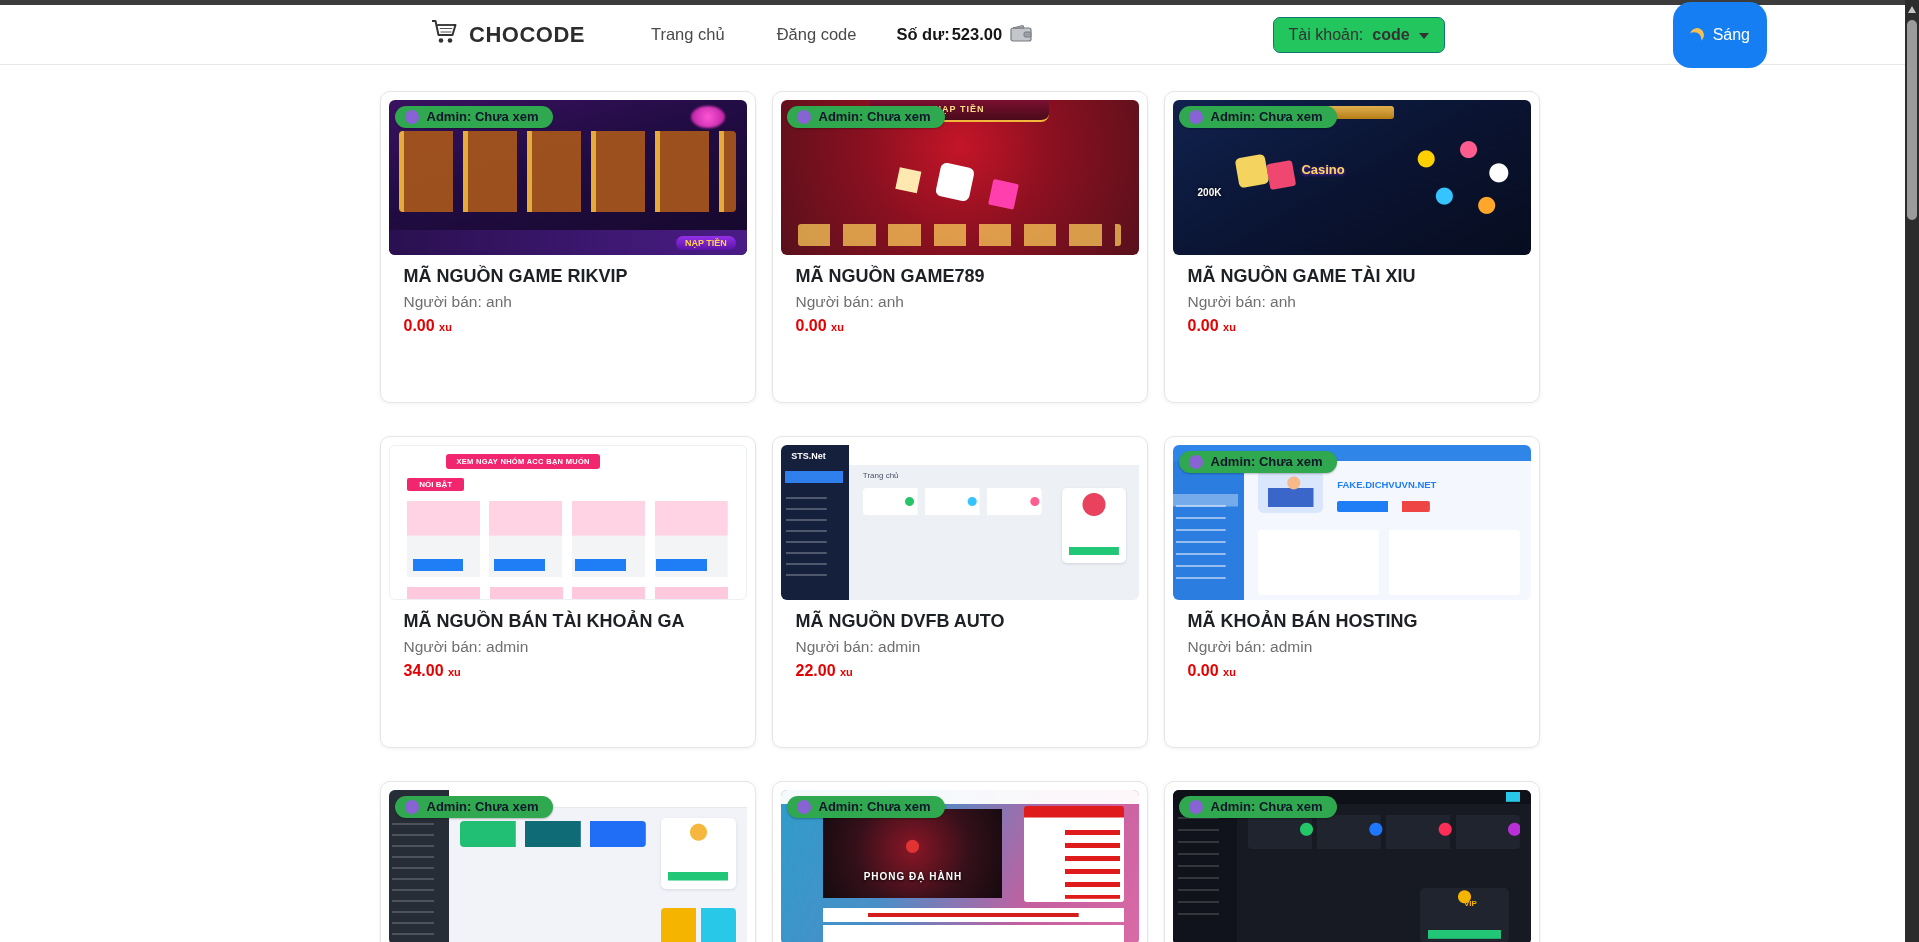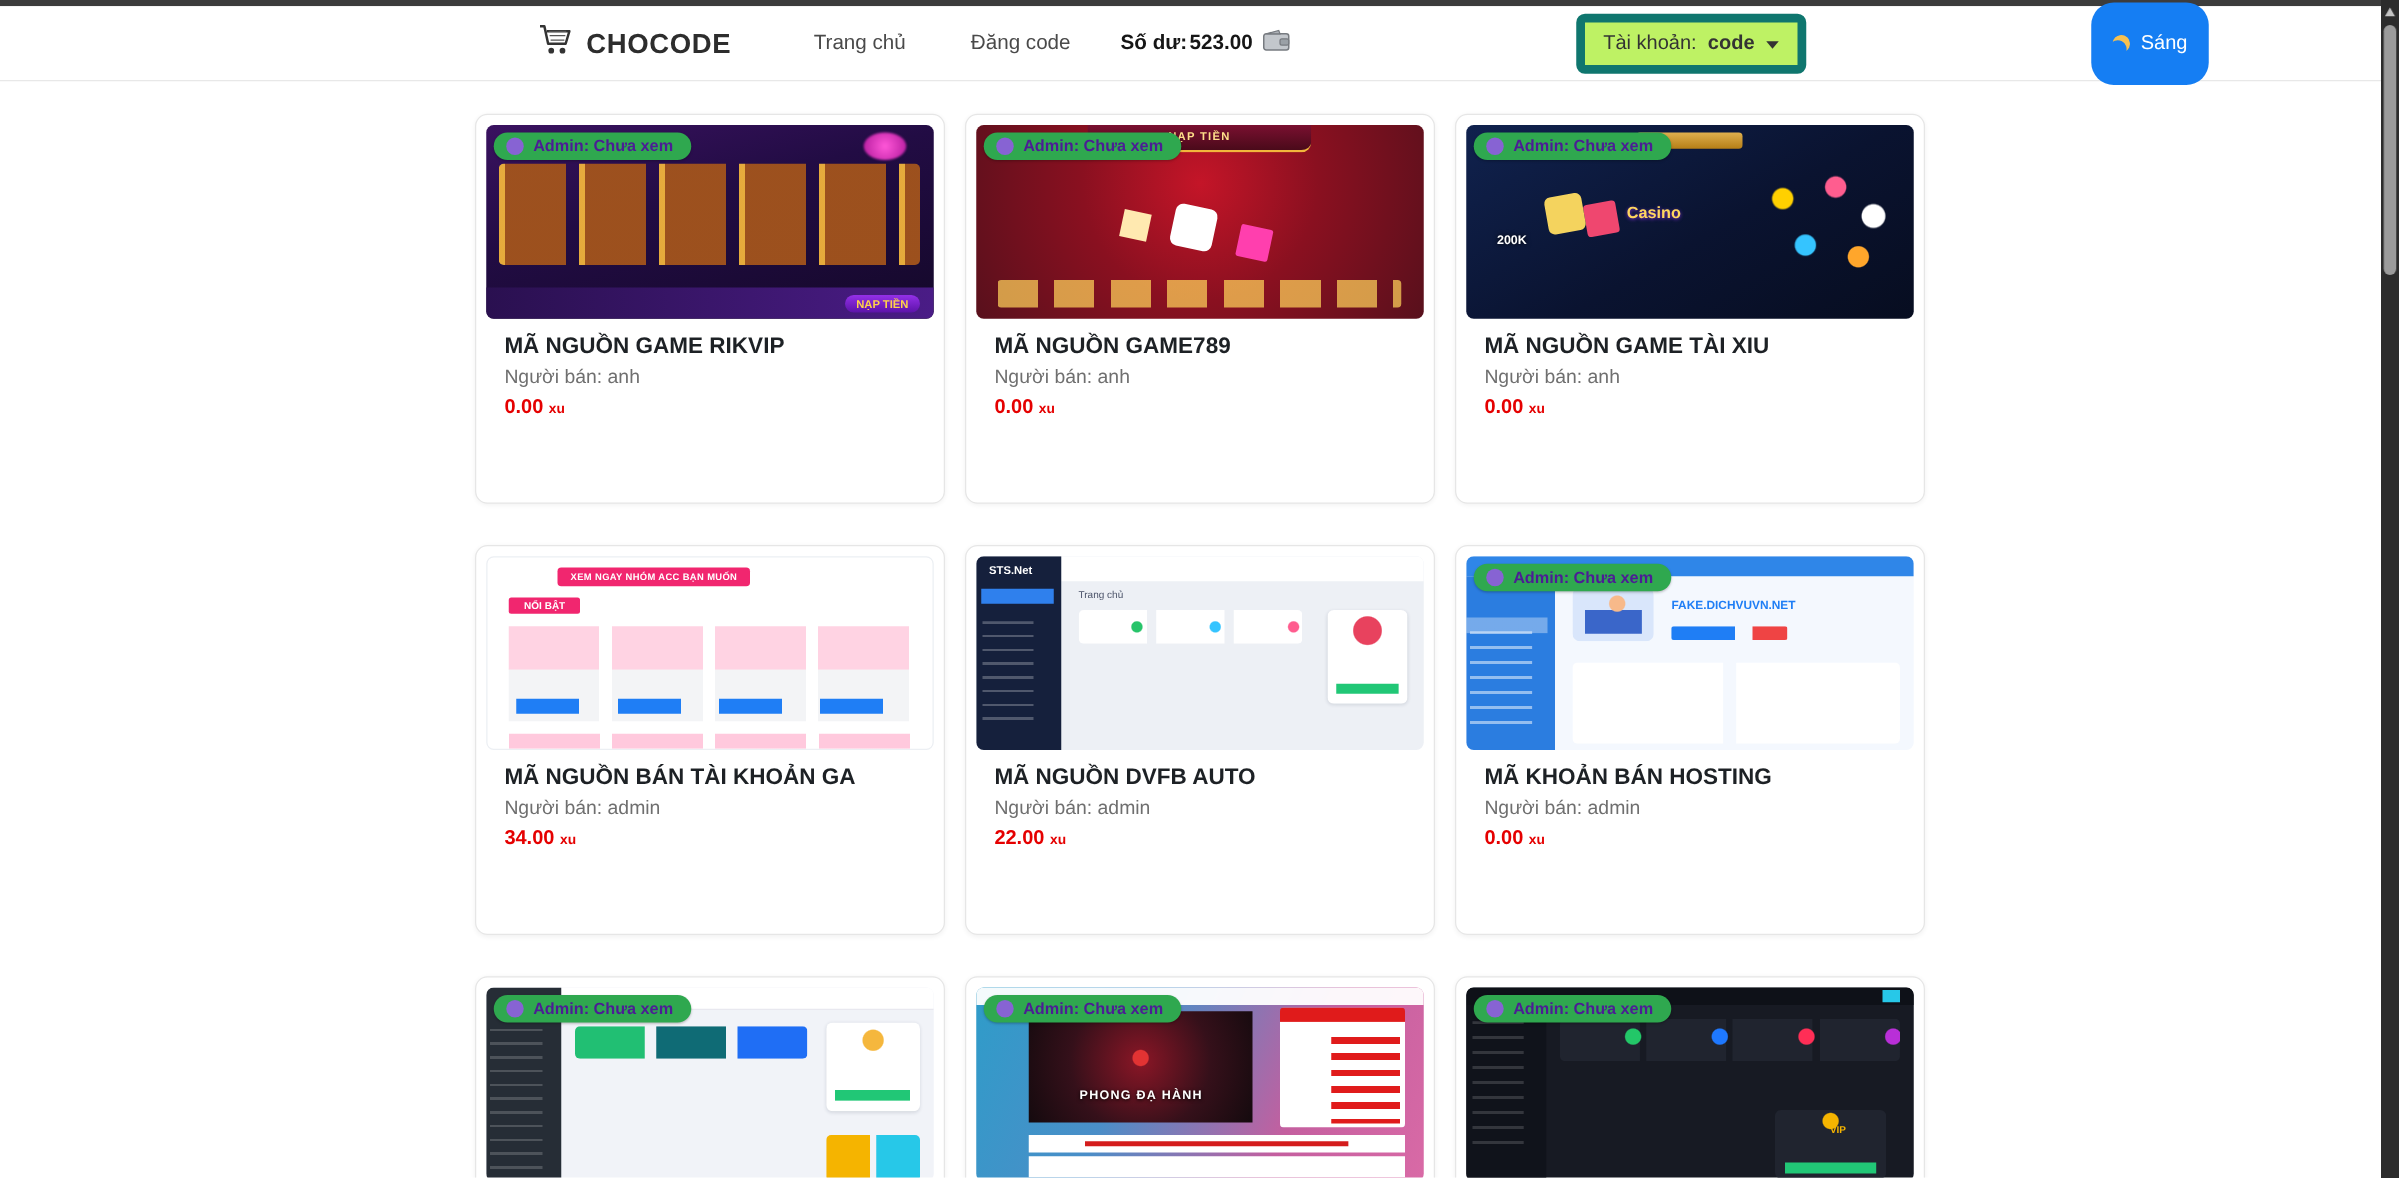--- a/index.html
+++ b/index.html
@@ -17,21 +17,21 @@
   .navbar {
     height:60px; background:#fff; border-bottom:1px solid #e8e8e8;
     display:flex; align-items:center; padding:0 152px 0 430px;
   }
   .brand { display:flex; align-items:center; gap:9px; font-size:22px; font-weight:800; color:#2d2d2d; letter-spacing:.5px; cursor:pointer; }
   .nav-links { display:flex; gap:52px; margin-left:66px; }
   .nav-links a { color:#4a4a4a; font-size:16.5px; text-decoration:none; cursor:pointer; }
   .balance { margin-left:40px; display:flex; align-items:center; gap:8px; font-size:16.5px; font-weight:700; color:#161616; }
   .account-btn {
     margin-left:auto; display:flex; align-items:center; gap:9px;
-    background:#bef264; border:7px solid #0f766e; border-radius:7px;
+    background:#22c55e; border:1px solid #0f766e; border-radius:7px;
     padding:8px 15px; font-size:16px; color:#333; cursor:pointer;
     font-family:inherit;
   }
   .account-btn b { font-weight:700; }
   .caret { width:0; height:0; border-left:5px solid transparent; border-right:5px solid transparent; border-top:6px solid #333; margin-top:2px; }
   .theme-btn {
     margin-left:228px; display:flex; align-items:center; gap:9px;
     background:var(--accent-blue); border:none; border-radius:18px;
     padding:24px 17px; color:#fff; font-size:16px; cursor:pointer; font-family:inherit;
   }
@@ -45,21 +45,21 @@
   .card {
     height:312px; background:#fff; border:1px solid #e6e6e6; border-radius:10px;
     box-shadow:0 1px 4px rgba(0,0,0,.06); padding:8px 8px 0; position:relative; cursor:pointer;
   }
   .thumb { position:relative; height:155px; border-radius:6px; overflow:hidden; background:#ddd; }
   .layer { position:absolute; display:block; }
   .tlabel { position:absolute; font-weight:700; z-index:3; white-space:nowrap; }
   .badge {
     position:absolute; top:6px; left:6px; z-index:5;
     display:inline-flex; align-items:center; gap:8px;
-    background:var(--badge-green); color:#4c1d95; font-size:13px; font-weight:700;
+    background:var(--badge-green); color:#0f172a; font-size:13px; font-weight:700;
     padding:3px 14px 4px 10px; border-radius:14px; box-shadow:0 1px 2px rgba(0,0,0,.25);
   }
   .badge .dot { width:14px; height:14px; border-radius:50%; background:var(--dot-purple); }
   .card-body { padding:11px 15px 0; }
   .title { font-size:18px; font-weight:700; color:#1d2125; margin-bottom:6px; }
   .seller { font-size:15.5px; color:#6f6f6f; margin-bottom:6px; }
   .price { font-size:16px; font-weight:700; color:var(--price-red); }
   .price .pu { font-weight:700; font-size:11px; }
 
   

